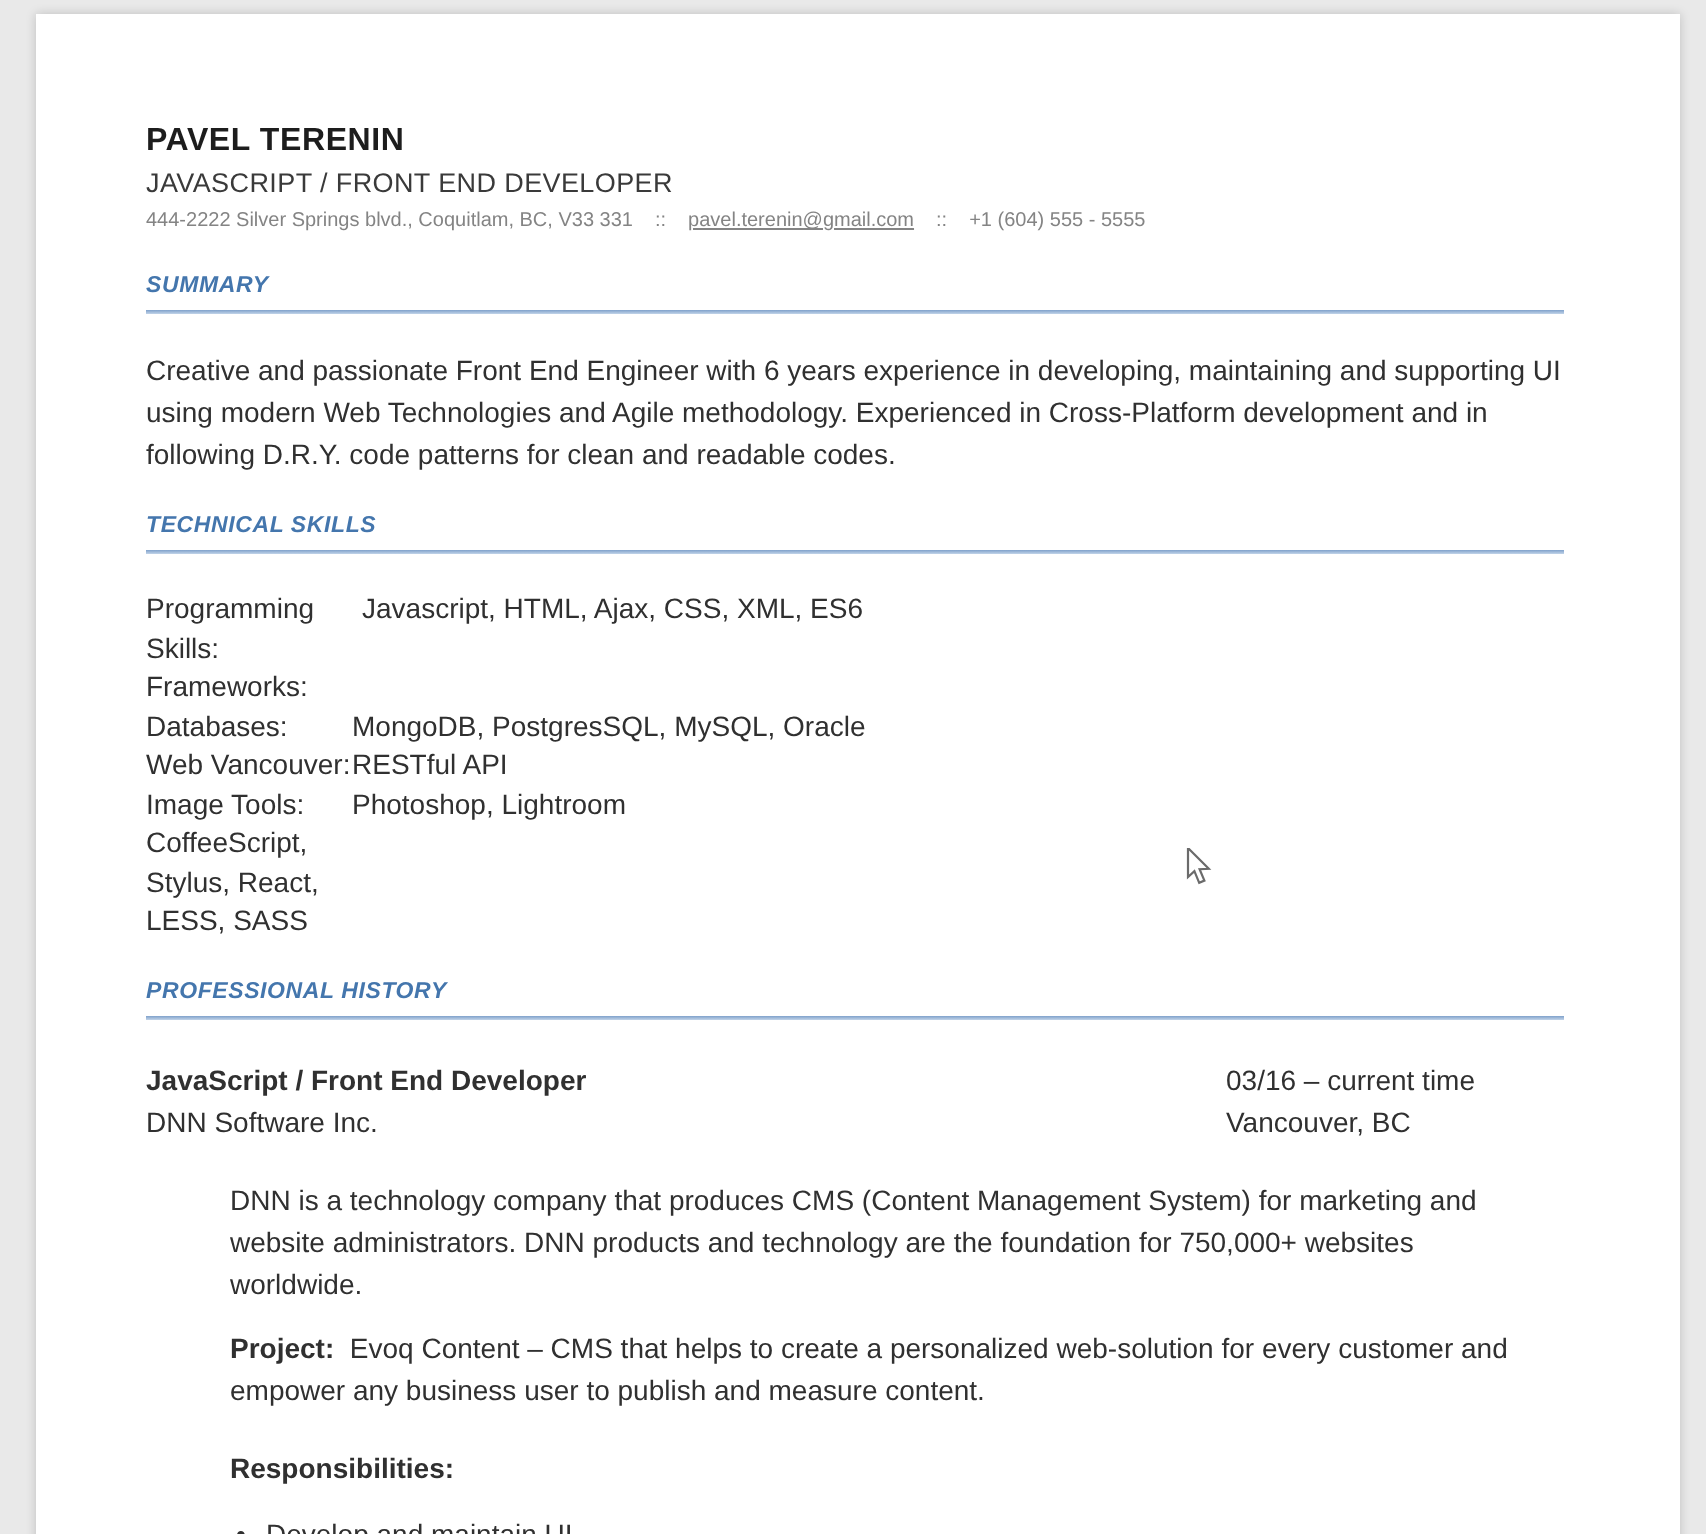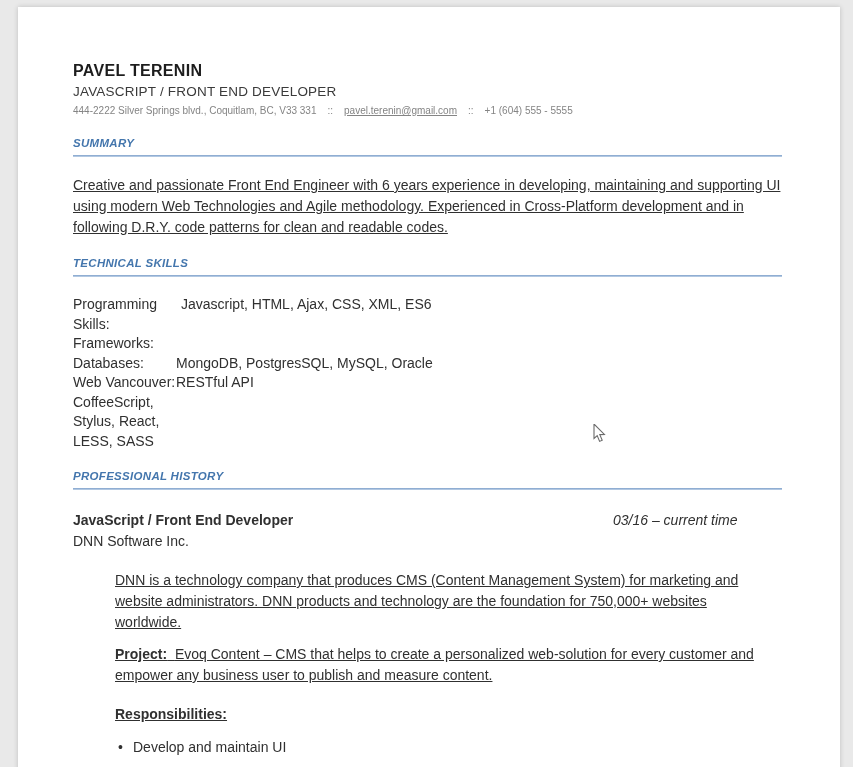--- a/index.html
+++ b/index.html
@@ -64,31 +64,31 @@
     height: 2px;
     margin-top: 5px;
     background: linear-gradient(#7fa1cb, #c2d4e9);
   }
   
   .body, .skills, .jobhead, .indent {
     color: #303030;
     font-size: 14px;
     line-height: 21px;
   }
-  p { margin: 0; text-decoration: underline; }
+  p { margin: 0; }
   .para { margin-top: 18px; }
   
   .skills { margin-top: 18px; line-height: 19.5px; }
   .srow { display: grid; grid-template-columns: 103px 1fr; }
   .srow:first-child .sval { padding-left: 5px; }
   
   .jobhead { margin-top: 20px; }
   .jrow { display: flex; }
   .jrow .jleft { flex: 1 1 auto; }
-  .jrow .jright { flex: 0 0 169px; font-style: italic; }
+  .jrow .jright { flex: 0 0 169px; }
   .bold { font-weight: 700; }
   .indent { margin-left: 42px; }
   .indent .para { max-width: 640px; }
   .indent .para.tight { margin-top: 11px; }
   .resp { margin-top: 18px; font-weight: 700; }
   ul.bullets {
     list-style: none;
     margin: 12px 0 0 3px;
     padding: 0;
     max-width: 640px;
@@ -140,34 +140,39 @@
       </div>
       <div class="srow">
         <div class="slabel">Databases:</div>
         <div class="sval">MongoDB, PostgresSQL, MySQL, Oracle</div>
       </div>
       <div class="srow">
         <div class="slabel">Web Vancouver:</div>
         <div class="sval">RESTful API</div>
       </div>
       <div class="srow">
+        <div class="slabel">Image Tools:</div>
+        <div class="sval">Photoshop, Lightroom</div>
+      </div>
+      <div class="srow">
         <div class="sval">CoffeeScript, Stylus, React, LESS, SASS</div>
       </div>
     </div>
 
     <div class="sec">PROFESSIONAL HISTORY</div>
     <div class="rule"></div>
 
     <div class="jobhead">
       <div class="jrow">
         <div class="jleft bold">JavaScript / Front End Developer</div>
         <div class="jright">03/16 – current time</div>
       </div>
       <div class="jrow">
         <div class="jleft">DNN Software Inc.</div>
+        <div class="jright">Vancouver, BC</div>
       </div>
     </div>
 
     <div class="indent">
       <p class="para">DNN is a technology company that produces CMS (Content Management System) for marketing and website administrators. DNN products and technology are the foundation for 750,000+ websites worldwide.</p>
       <p class="para tight"><span class="bold">Project:</span>&nbsp; <span>Evoq Content – CMS that helps to create a personalized web-solution for every customer and empower any business user to publish and measure content.</span></p>
       <p class="resp">Responsibilities:</p>
       <ul class="bullets">
         <li>Develop and maintain UI</li>
 

